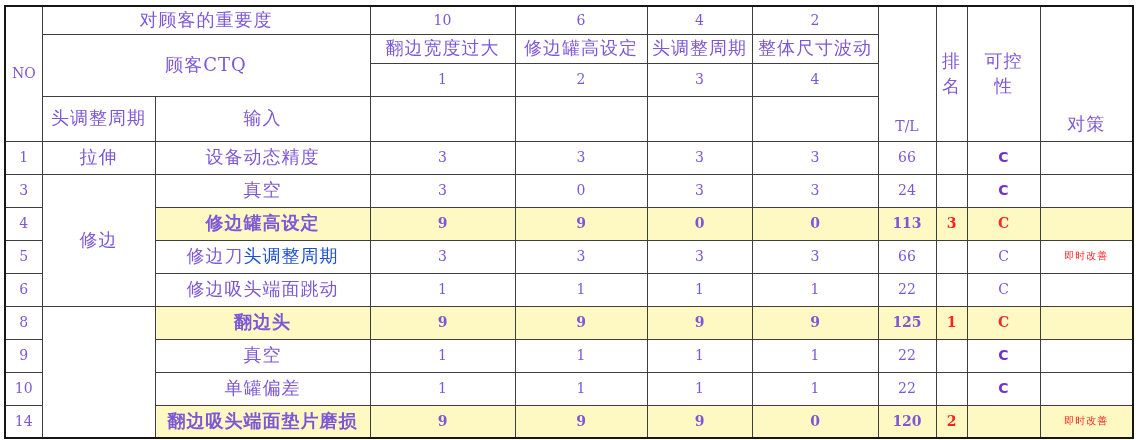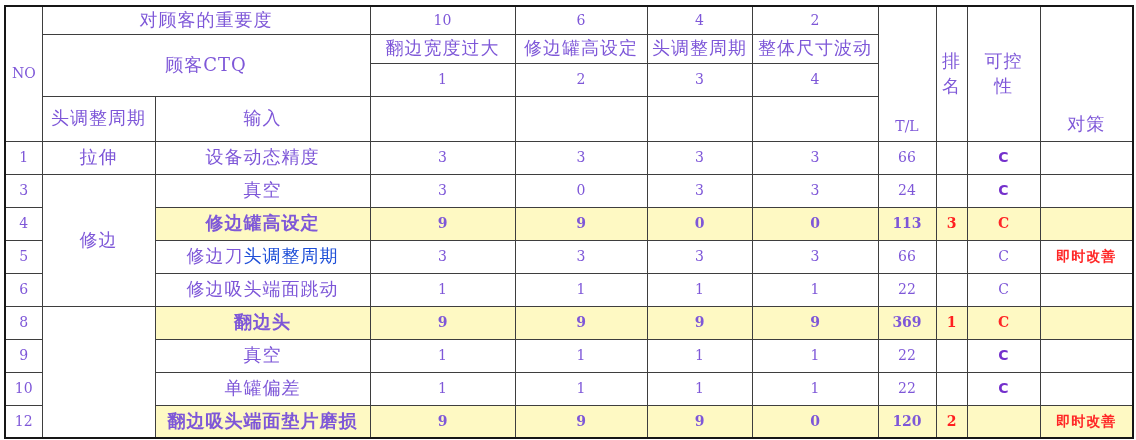--- a/index.html
+++ b/index.html
@@ -13,21 +13,21 @@
   .bottom{vertical-align:bottom;padding-bottom:5px}
   .vwrap span{display:inline-block;word-break:break-all;white-space:normal;line-height:1.35}
   .w1 span{width:1.25em}
   .w2 span{width:2.3em}
   .hl{background:#fef9c3;font-weight:bold}
   .dk{color:#1d4ed8}
   .rk{color:#FF2020;font-weight:bold}
   .ct.c-bold{font-family:"DejaVu Sans","Liberation Sans",sans-serif;font-weight:bold;color:#7430CC;font-size:14px}
   .ct.c-plain{color:#7E57D8;font-weight:normal}
   .ct.c-red{color:#FF2626;font-weight:bold}
-  .ac{color:#FF2626;font-weight:bold;font-size:14px;letter-spacing:1px}
+  .ac{color:#FF2626;font-weight:normal;font-size:10px;letter-spacing:1px}
 </style>
 </head>
 <body>
 
 <div class="wrap">
 <table>
   <colgroup>
     <col style="width:37px">
         <col style="width:113px">
         <col style="width:215px">
@@ -147,21 +147,21 @@
   </tr>
 
   <tr style="height:33px">
     <td class="num">8</td>
     <td rowspan="4" class="cjk"></td>
     <td class="cjk hl">翻边头</td>
     <td class="num hl">9</td>
     <td class="num hl">9</td>
     <td class="num hl">9</td>
     <td class="num hl">9</td>
-    <td class="num hl">369</td>
+    <td class="num hl">125</td>
     <td class="rk hl">1</td>
     <td class="ct c-red hl">C</td>
     <td class="ac hl"></td>
   </tr>
 
   <tr style="height:33px">
     <td class="num">9</td>
     <td class="cjk">真空</td>
     <td class="num">1</td>
     <td class="num">1</td>
@@ -180,21 +180,21 @@
     <td class="num">1</td>
     <td class="num">1</td>
     <td class="num">1</td>
     <td class="num">22</td>
     <td class="rk"></td>
     <td class="ct c-bold">C</td>
     <td class="ac"></td>
   </tr>
 
   <tr style="height:33px">
-    <td class="num">12</td>
+    <td class="num">14</td>
     <td class="cjk hl">翻边吸头端面垫片磨损</td>
     <td class="num hl">9</td>
     <td class="num hl">9</td>
     <td class="num hl">9</td>
     <td class="num hl">0</td>
     <td class="num hl">120</td>
     <td class="rk hl">2</td>
     <td class="ct hl"></td>
     <td class="ac hl">即时改善</td>
   </tr>

